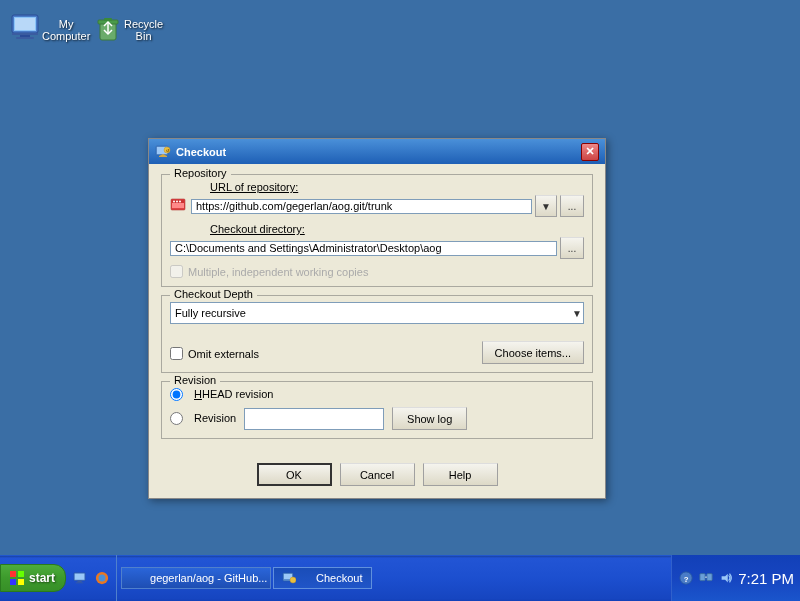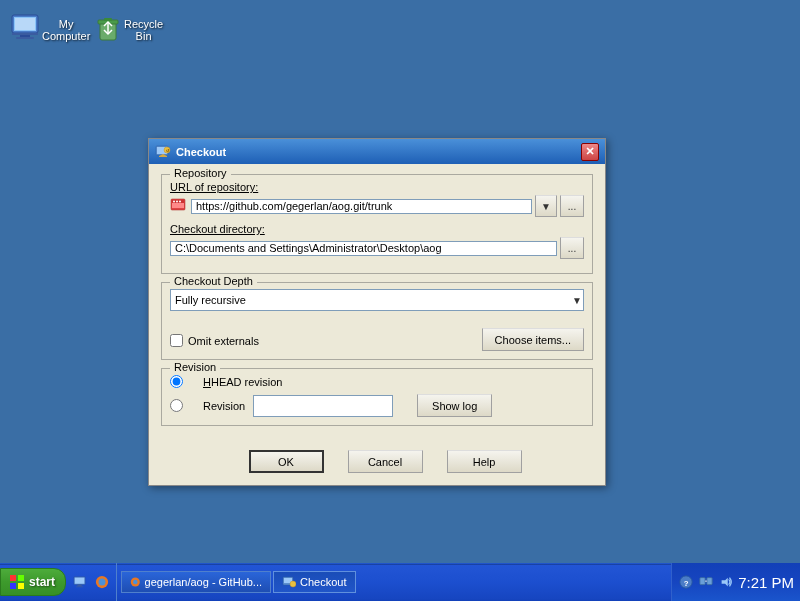--- a/index.html
+++ b/index.html
@@ -114,20 +114,21 @@
 
     .field-row {
       display: flex;
       flex-direction: column;
       margin-bottom: 6px;
     }
     .field-label {
       font-size: 11px;
       margin-bottom: 2px;
       color: #000;
+      margin-left: 40px;
     }
     .field-label span {
       text-decoration: underline;
     }
 
     .input-row {
       display: flex;
       align-items: center;
       gap: 3px;
     }
@@ -208,31 +209,29 @@
     .win-btn {
       height: 23px;
       min-width: 75px;
       background: linear-gradient(to bottom, #f5f4ee, #ddd9c7);
       border: 1px solid #a0a0a0;
       border-top-color: #ddd;
       cursor: pointer;
       font-size: 11px;
       font-family: 'Tahoma', sans-serif;
       padding: 0 12px;
-      margin-left: 16px;
     }
     .win-btn.default-btn {
       border: 2px solid #333;
     }
 
     
     .radio-row {
       display: flex;
-      align-items: center;
-      gap: 20px;
+      gap: 11px;
       margin-bottom: 6px;
     }
     .radio-row input[type="radio"] {
       width: 13px;
       height: 13px;
     }
     .revision-input-row {
       display: flex;
       align-items: center;
       gap: 8px;
@@ -254,21 +253,21 @@
       gap: 8px;
       padding: 6px 12px 12px;
     }
 
     
     .taskbar {
       position: absolute;
       bottom: 0;
       left: 0;
       right: 0;
-      height: 38px;
+      height: 46px;
       background: linear-gradient(to bottom, #245edc 0%, #1941a5 4%, #2255d5 6%, #1c4fcf 50%, #1645c0 95%, #1240b8 100%);
       display: flex;
       align-items: center;
     }
 
     .start-btn {
       height: 28px;
       min-width: 52px;
       background: linear-gradient(to bottom, #4dac3b 0%, #3d9a2c 50%, #378f27 100%);
       border: 1px solid #2a7a1d;
@@ -298,21 +297,21 @@
       height: 22px;
       background: linear-gradient(to bottom, #2a65d9, #1e4eb3);
       border: 1px solid #5080cc;
       color: white;
       font-size: 11px;
       font-family: 'Tahoma', sans-serif;
       padding: 0 8px;
       cursor: pointer;
       display: flex;
       align-items: center;
-      gap: 4px;
+      gap: 20px;
       max-width: 150px;
       overflow: hidden;
       white-space: nowrap;
     }
     .taskbar-item.active {
       background: linear-gradient(to bottom, #1a4db8, #2055c8);
       border: 1px solid #6090dd;
     }
 
     .taskbar-tray {
@@ -430,20 +429,24 @@
       <div class="field-row">
         <div class="field-label">
           <span>Checkout directory:</span>
         </div>
         <div class="input-row">
           <input type="text" class="text-input" value="C:\Documents and Settings\Administrator\Desktop\aog" style="">
           <button class="browse-btn">...</button>
         </div>
       </div>
 
+      <div class="checkbox-row">
+        <input type="checkbox" disabled="" style="">
+        <span class="checkbox-label">Multiple, independent working copies</span>
+      </div>
     </div>
 
     <div class="group-box">
       <span class="group-label">Checkout Depth</span>
 
       <div class="select-wrapper" style="margin-bottom:17px;">
         <select class="depth-select">
           <option>Fully recursive</option>
           <option>Immediate children</option>
           <option>Only this item</option>

